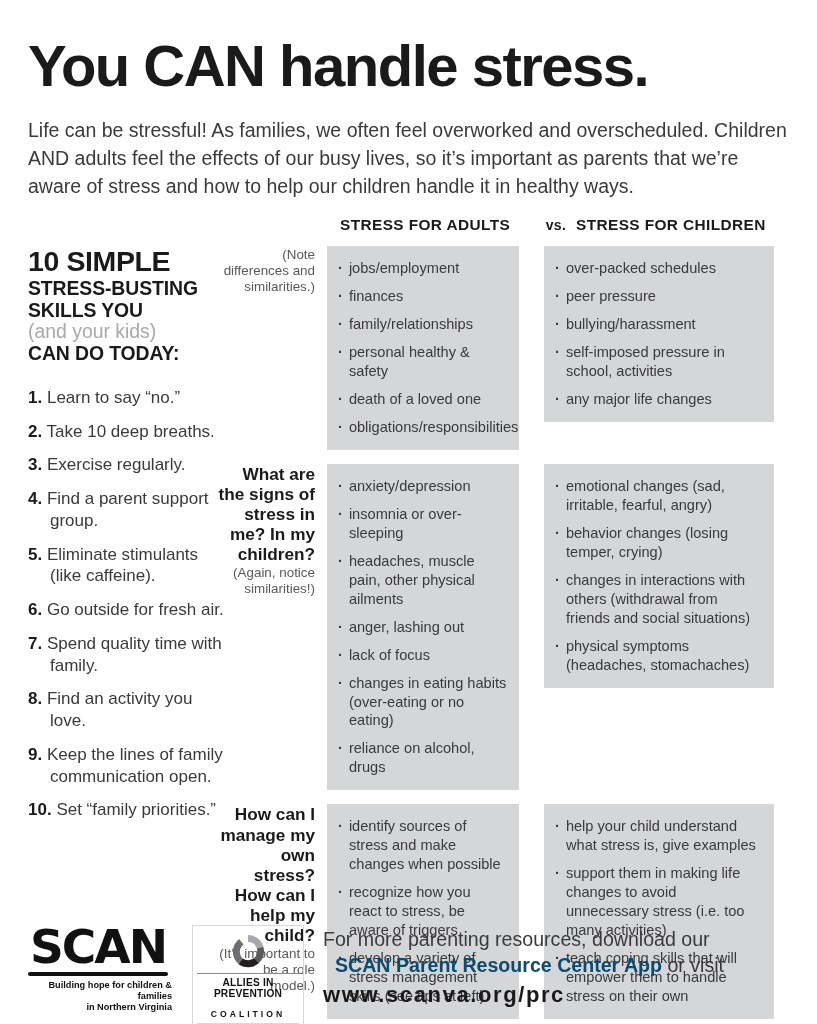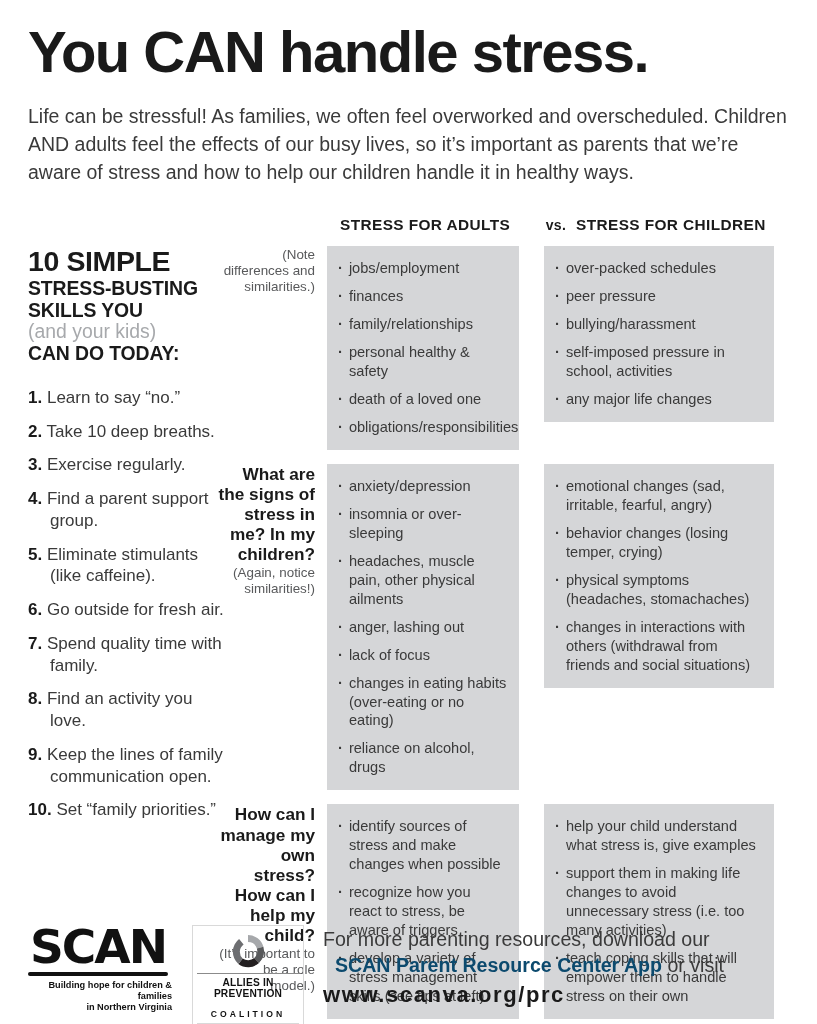--- a/index.html
+++ b/index.html
@@ -13,21 +13,21 @@
     font-family: "Liberation Sans", sans-serif;
     color: #231f20;
     position: relative;
     overflow: hidden;
   }
   .page {
     position: relative;
     width: 817px;
     height: 1024px;
     box-sizing: border-box;
-    padding: 0 28px;
+    padding: 14px 28px;
   }
 
   
   .title {
     font-size: 58px;
     font-weight: bold;
     letter-spacing: -1.5px;
     line-height: 1.02;
     margin: 0;
     padding-top: 22px;
@@ -348,22 +348,22 @@
             <li>anger, lashing out</li>
             <li>lack of focus</li>
             <li>changes in eating habits (over-eating or no eating)</li>
             <li>reliance on alcohol, drugs</li>
           </ul>
         </div>
         <div class="box children">
           <ul>
             <li>emotional changes (sad, irritable, fearful, angry)</li>
             <li>behavior changes (losing temper, crying)</li>
+            <li>changes in interactions with others (withdrawal from friends and social situations)</li>
             <li>physical symptoms (headaches, stomachaches)</li>
-            <li>changes in interactions with others (withdrawal from friends and social situations)</li>
           </ul>
         </div>
       </div>
       <div class="row">
         <div class="qcell">
           <span class="q">How can I manage my own stress? How can I help my child?</span>
           <span class="note">(It’s important to be a role model.)</span>
         </div>
         <div class="box adults">
           <ul>

